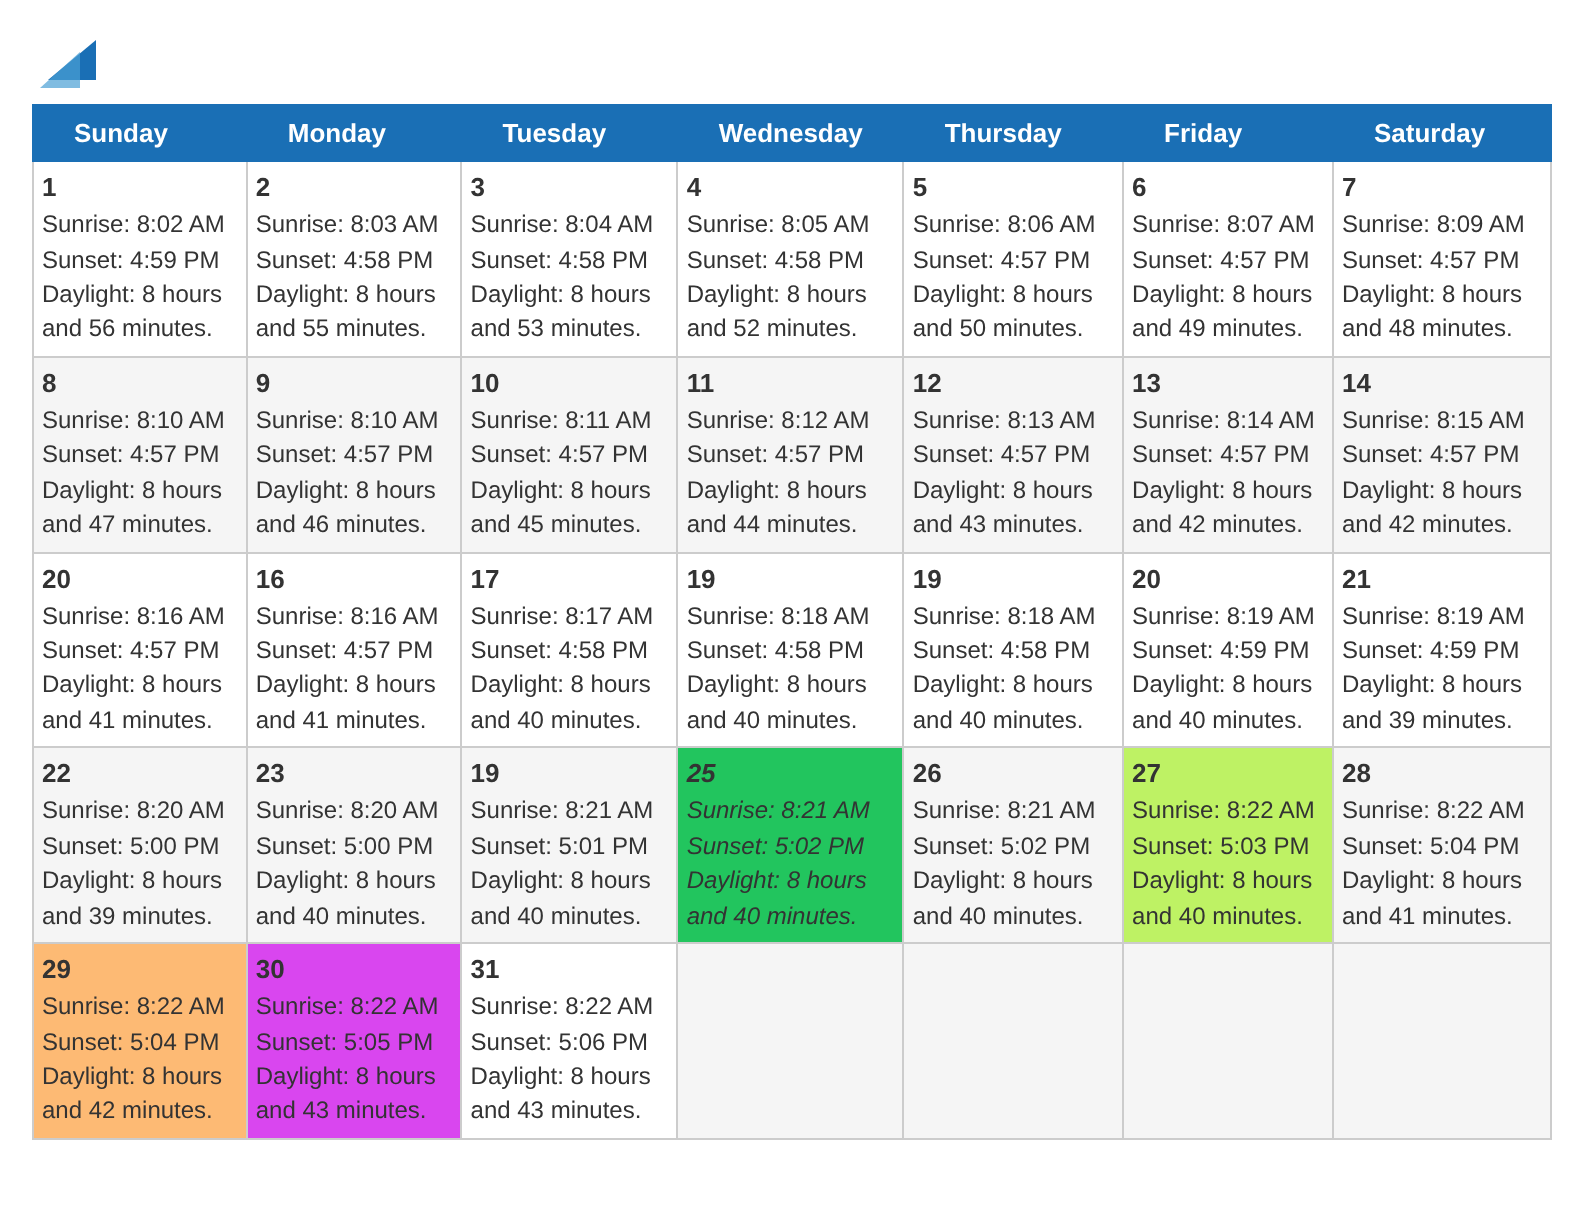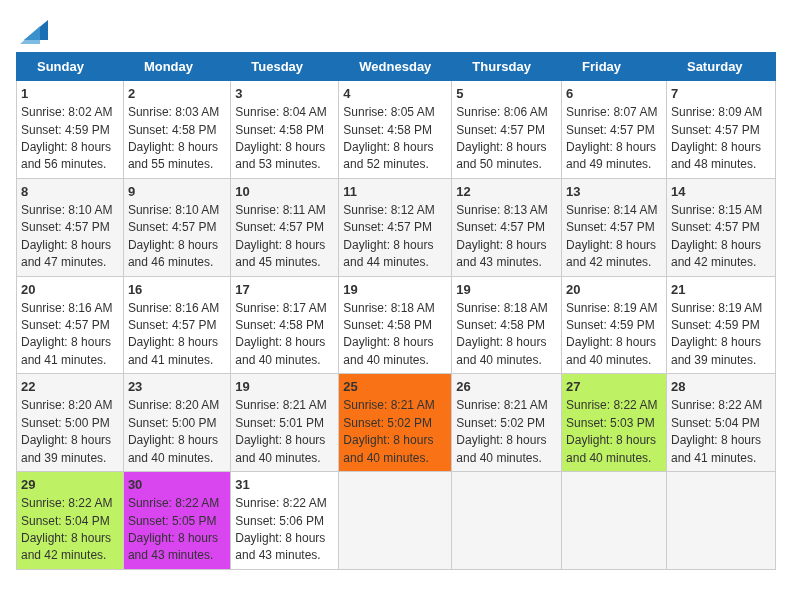--- a/index.html
+++ b/index.html
@@ -142,27 +142,27 @@
           <td style="background-color: rgb(255, 255, 255); border-radius: 10px;"><span class="day-num">17</span><span class="day-info">Sunrise: 8:17 AM<br>Sunset: 4:58 PM<br>Daylight: 8 hours and 40 minutes.</span></td>
           <td style="background-color: rgb(255, 255, 255);"><span class="day-num">19</span><span class="day-info">Sunrise: 8:18 AM<br>Sunset: 4:58 PM<br>Daylight: 8 hours and 40 minutes.</span></td>
           <td style="background-color: rgb(255, 255, 255);"><span class="day-num">19</span><span class="day-info">Sunrise: 8:18 AM<br>Sunset: 4:58 PM<br>Daylight: 8 hours and 40 minutes.</span></td>
           <td style="background-color: rgb(255, 255, 255);"><span class="day-num">20</span><span class="day-info">Sunrise: 8:19 AM<br>Sunset: 4:59 PM<br>Daylight: 8 hours and 40 minutes.</span></td>
           <td style="background-color: rgb(255, 255, 255);"><span class="day-num">21</span><span class="day-info">Sunrise: 8:19 AM<br>Sunset: 4:59 PM<br>Daylight: 8 hours and 39 minutes.</span></td>
         </tr>
         <tr>
           <td style="background-color: rgb(245, 245, 245);"><span class="day-num">22</span><span class="day-info">Sunrise: 8:20 AM<br>Sunset: 5:00 PM<br>Daylight: 8 hours and 39 minutes.</span></td>
           <td style="background-color: rgb(245, 245, 245);"><span class="day-num">23</span><span class="day-info">Sunrise: 8:20 AM<br>Sunset: 5:00 PM<br>Daylight: 8 hours and 40 minutes.</span></td>
           <td style="background-color: rgb(245, 245, 245);"><span class="day-num">19</span><span class="day-info">Sunrise: 8:21 AM<br>Sunset: 5:01 PM<br>Daylight: 8 hours and 40 minutes.</span></td>
-          <td style="background-color: #f97316;"><span class="day-num">25</span><span class="day-info">Sunrise: 8:21 AM<br>Sunset: 5:02 PM<br>Daylight: 8 hours and 40 minutes.</span></td>
+          <td style="background-color: #22c55e; font-style: italic;"><span class="day-num">25</span><span class="day-info">Sunrise: 8:21 AM<br>Sunset: 5:02 PM<br>Daylight: 8 hours and 40 minutes.</span></td>
           <td style="background-color: rgb(245, 245, 245);"><span class="day-num">26</span><span class="day-info">Sunrise: 8:21 AM<br>Sunset: 5:02 PM<br>Daylight: 8 hours and 40 minutes.</span></td>
           <td style="background-color: #bef264; margin-top: 28px;"><span class="day-num">27</span><span class="day-info">Sunrise: 8:22 AM<br>Sunset: 5:03 PM<br>Daylight: 8 hours and 40 minutes.</span></td>
           <td style="background-color: rgb(245, 245, 245);"><span class="day-num">28</span><span class="day-info">Sunrise: 8:22 AM<br>Sunset: 5:04 PM<br>Daylight: 8 hours and 41 minutes.</span></td>
         </tr>
         <tr>
-          <td style="background-color: #bef264; margin-top: 32px;"><span class="day-num">29</span><span class="day-info">Sunrise: 8:22 AM<br>Sunset: 5:04 PM<br>Daylight: 8 hours and 42 minutes.</span></td>
+          <td style="background-color: #fdba74; margin-top: 32px;"><span class="day-num">29</span><span class="day-info">Sunrise: 8:22 AM<br>Sunset: 5:04 PM<br>Daylight: 8 hours and 42 minutes.</span></td>
           <td style="background-color: #d946ef;"><span class="day-num">30</span><span class="day-info">Sunrise: 8:22 AM<br>Sunset: 5:05 PM<br>Daylight: 8 hours and 43 minutes.</span></td>
           <td style="background-color: rgb(255, 255, 255);"><span class="day-num">31</span><span class="day-info">Sunrise: 8:22 AM<br>Sunset: 5:06 PM<br>Daylight: 8 hours and 43 minutes.</span></td>
           <td class="empty-cell" style="background-color: rgb(245, 245, 245);"></td>
           <td class="empty-cell" style="background-color: rgb(245, 245, 245);"></td>
           <td class="empty-cell" style="background-color: rgb(245, 245, 245);"></td>
           <td class="empty-cell" style="background-color: rgb(245, 245, 245);"></td>
         </tr>
       </tbody>
   </table>
 </div>

